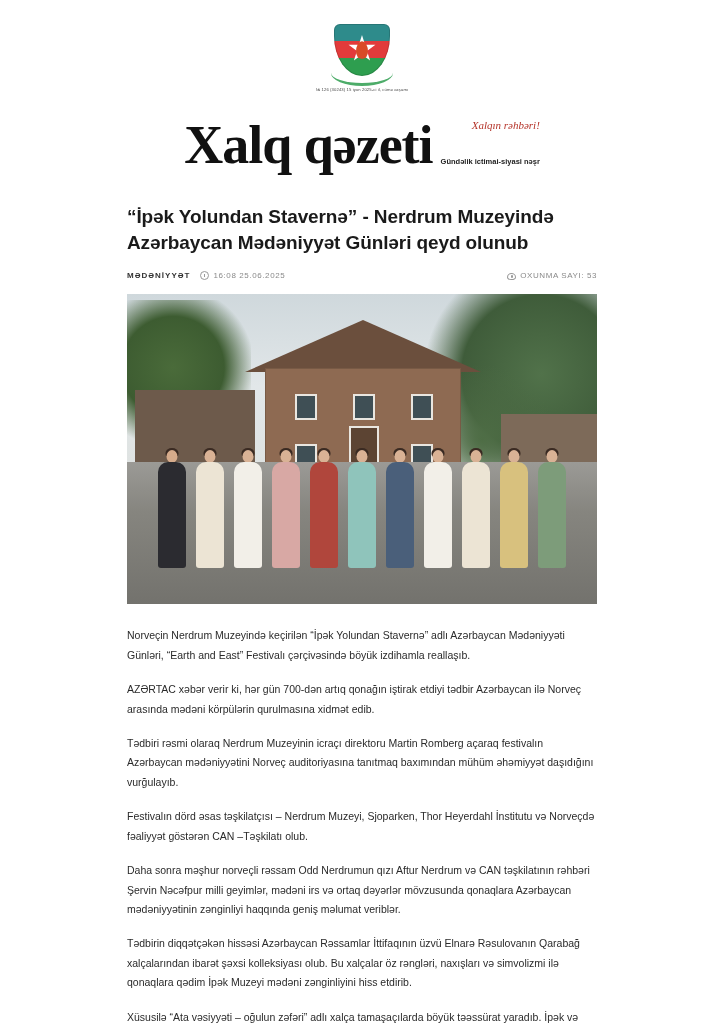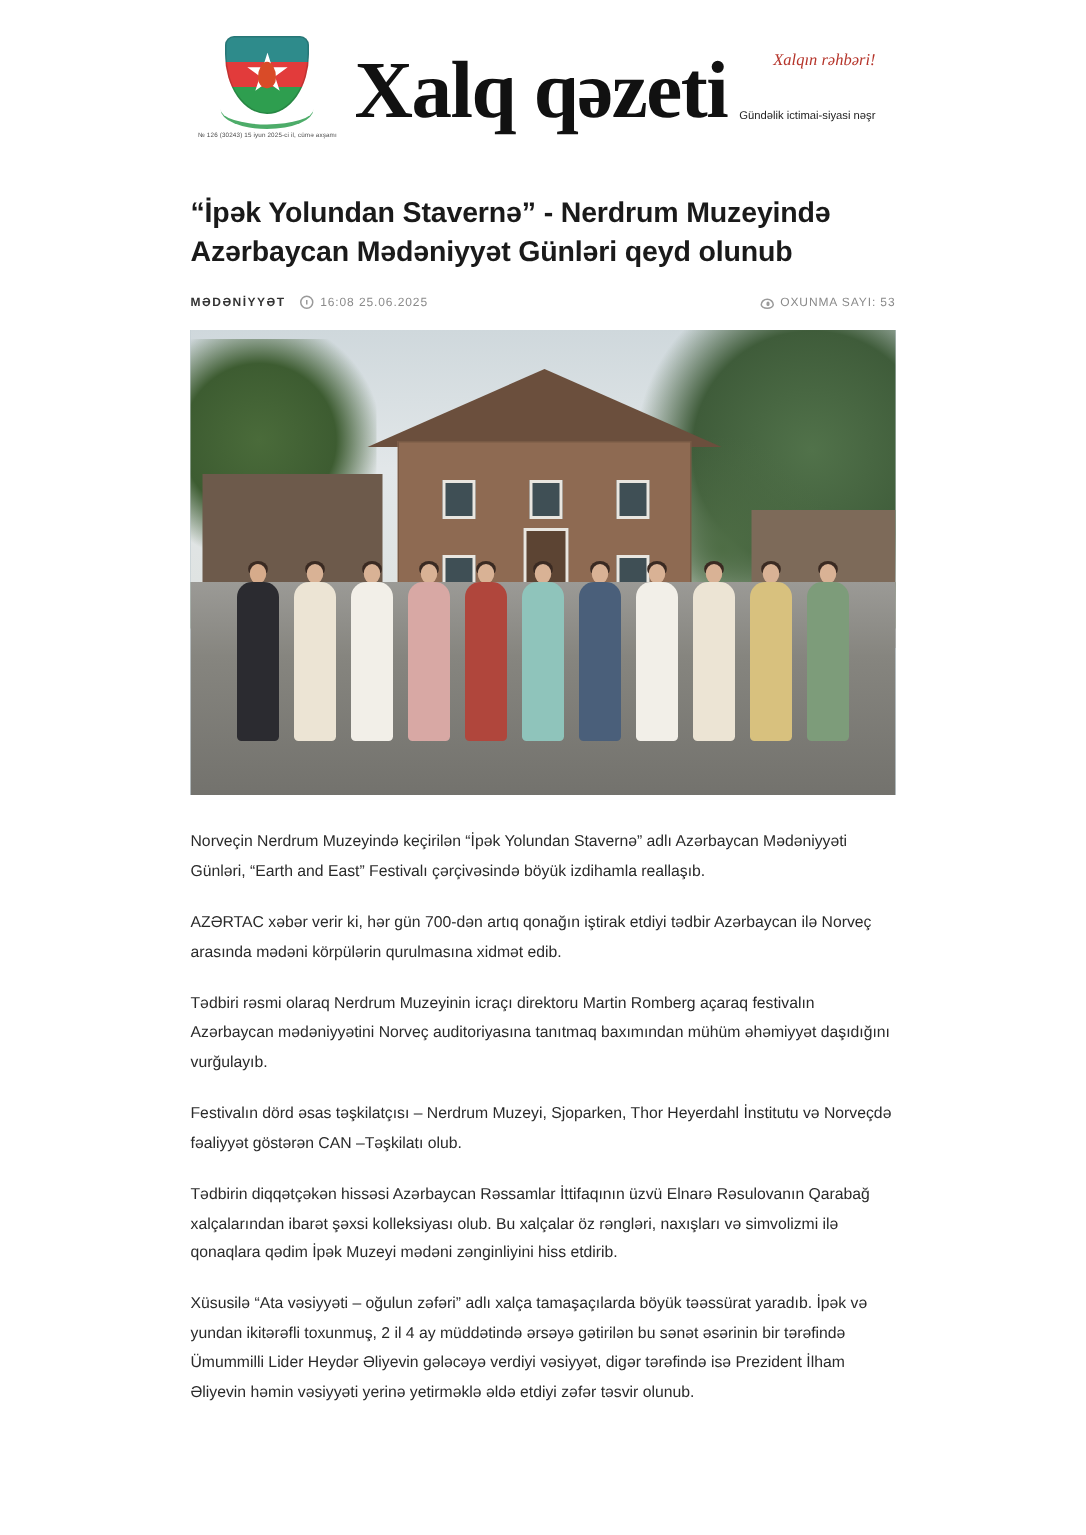--- a/index.html
+++ b/index.html
@@ -20,20 +20,21 @@
   .masthead {
     padding: 22px 0 6px 0;
     display: flex;
     justify-content: center;
     align-items: flex-start;
   }
   .masthead-inner {
     display: flex;
     align-items: center;
     gap: 20px;
+    flex-direction: column;
   }
   .emblem-wrap {
     width: 76px;
     height: 76px;
     position: relative;
     flex: 0 0 auto;
     display: flex;
     flex-direction: column;
     align-items: center;
     justify-content: flex-start;
@@ -110,21 +111,21 @@
     font-size: 11px;
     font-style: italic;
     color: #b5342a;
     text-align: right;
     line-height: 1.1;
     margin-bottom: 26px;
     white-space: nowrap;
   }
   .paper-kicker {
     font-size: 7.5px;
-    font-weight: normal;
+    font-weight: bold;
     color: #222;
     text-align: left;
     white-space: nowrap;
   }
 
   
   .article {
     width: 470px;
     margin: 26px auto 0 auto;
   }
@@ -438,17 +439,18 @@
         </div>
     </div>
 
   </figure>
 
   <section class="body-copy">
     <p>Norveçin Nerdrum Muzeyində keçirilən “İpək Yolundan Stavernə” adlı Azərbaycan Mədəniyyəti Günləri, “Earth and East” Festivalı çərçivəsində böyük izdihamla reallaşıb.</p>
     <p>AZƏRTAC xəbər verir ki, hər gün 700-dən artıq qonağın iştirak etdiyi tədbir Azərbaycan ilə Norveç arasında mədəni körpülərin qurulmasına xidmət edib.</p>
     <p>Tədbiri rəsmi olaraq Nerdrum Muzeyinin icraçı direktoru Martin Romberg açaraq festivalın Azərbaycan mədəniyyətini Norveç auditoriyasına tanıtmaq baxımından mühüm əhəmiyyət daşıdığını vurğulayıb.</p>
     <p>Festivalın dörd əsas təşkilatçısı – Nerdrum Muzeyi, Sjoparken, Thor Heyerdahl İnstitutu və Norveçdə fəaliyyət göstərən CAN –Təşkilatı olub.</p>
+    <p>Daha sonra məşhur norveçli rəssam Odd Nerdrumun qızı Aftur Nerdrum və CAN təşkilatının rəhbəri Şervin Nəcəfpur milli geyimlər, mədəni irs və ortaq dəyərlər mövzusunda qonaqlara Azərbaycan mədəniyyətinin zənginliyi haqqında geniş məlumat veriblər.</p>
     <p>Tədbirin diqqətçəkən hissəsi Azərbaycan Rəssamlar İttifaqının üzvü Elnarə Rəsulovanın Qarabağ xalçalarından ibarət şəxsi kolleksiyası olub. Bu xalçalar öz rəngləri, naxışları və simvolizmi ilə qonaqlara qədim İpək Muzeyi mədəni zənginliyini hiss etdirib.</p>
     <p>Xüsusilə “Ata vəsiyyəti – oğulun zəfəri” adlı xalça tamaşaçılarda böyük təəssürat yaradıb. İpək və yundan ikitərəfli toxunmuş, 2 il 4 ay müddətində ərsəyə gətirilən bu sənət əsərinin bir tərəfində Ümummilli Lider Heydər Əliyevin gələcəyə verdiyi vəsiyyət, digər tərəfində isə Prezident İlham Əliyevin həmin vəsiyyəti yerinə yetirməklə əldə etdiyi zəfər təsvir olunub.</p>
   </section>
 
 </main>
 
 </body></html>

